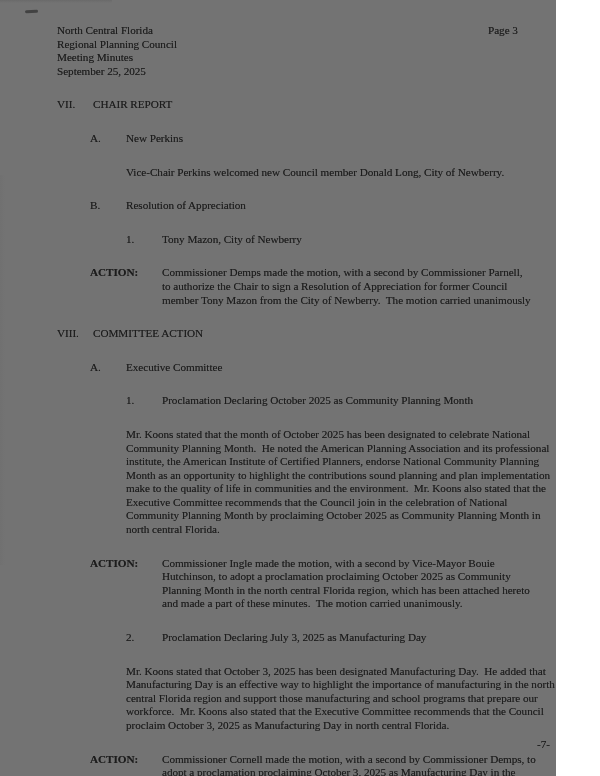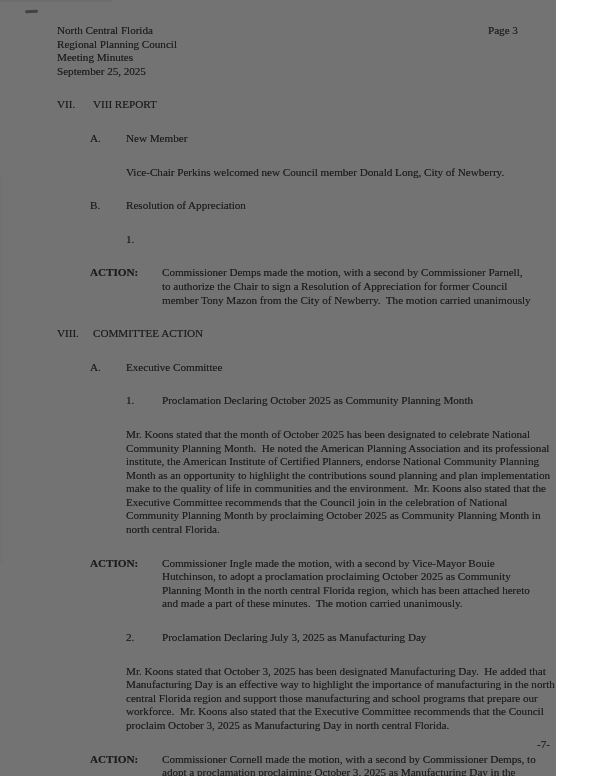--- a/index.html
+++ b/index.html
@@ -77,37 +77,38 @@
     <div class="header">
       <div class="t">North Central Florida
 Regional Planning Council
 Meeting Minutes
 September 25, 2025</div>
       <div class="pagelabel t">Page 3</div>
     </div>
 
     <div class="row block">
       <span class="lbl t">VII.</span>
-      <span class="t">VIII REPORT</span>
+      <span class="t">CHAIR REPORT</span>
     </div>
 
     <div class="row ind1 block">
       <span class="lbl t">A.</span>
-      <span class="t">New Member</span>
+      <span class="t">New Perkins</span>
     </div>
 
     <div class="ind2 block t">Vice-Chair Perkins welcomed new Council member Donald Long, City of Newberry.</div>
 
     <div class="row ind1 block">
       <span class="lbl t">B.</span>
       <span class="t">Resolution of Appreciation</span>
     </div>
 
     <div class="row ind2 block">
       <span class="lbl t">1.</span>
+      <span class="t">Tony Mazon, City of Newberry</span>
     </div>
 
     <div class="row ind1 block action">
       <span class="albl t">ACTION:</span>
       <span class="atext t">Commissioner Demps made the motion, with a second by Commissioner Parnell,
 to authorize the Chair to sign a Resolution of Appreciation for former Council
 member Tony Mazon from the City of Newberry.  The motion carried unanimously</span>
     </div>
 
     <div class="row block">

